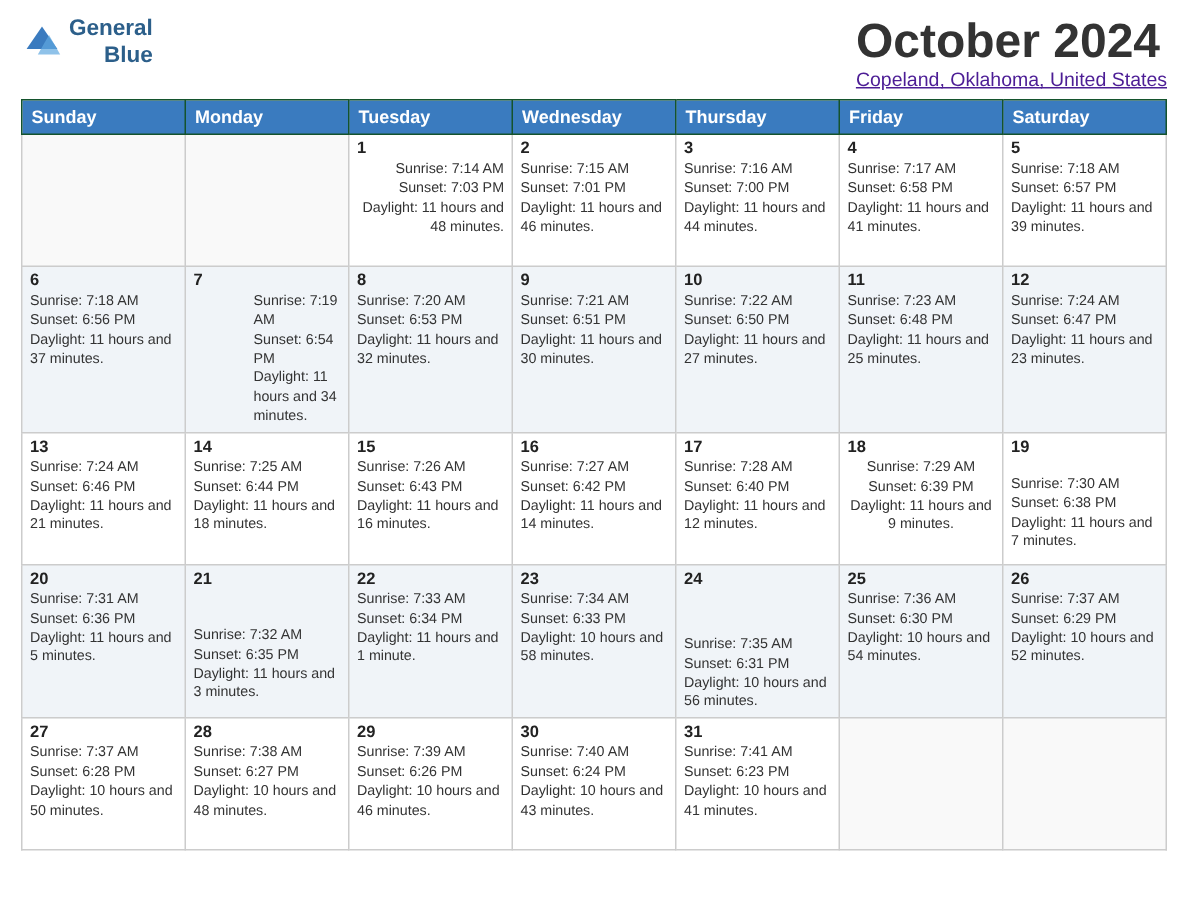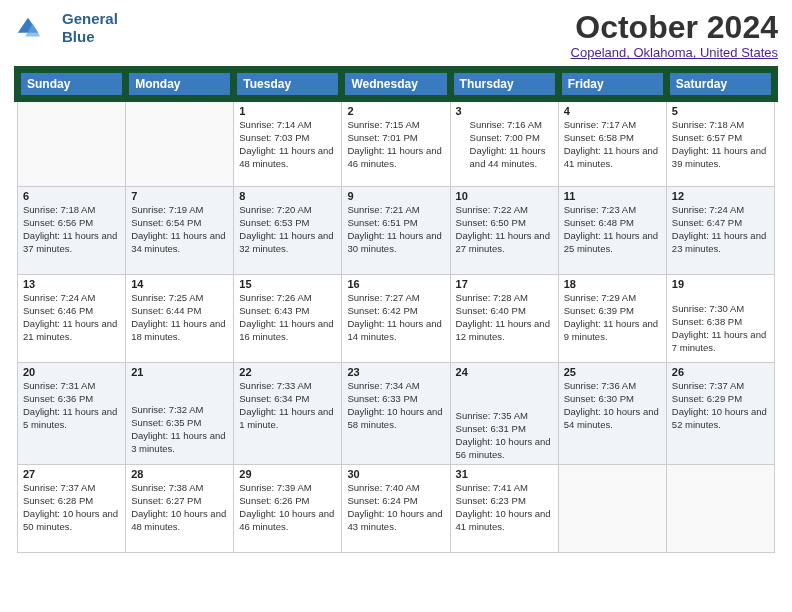--- a/index.html
+++ b/index.html
@@ -17,37 +17,38 @@
     }
     .header {
       display: flex;
       justify-content: space-between;
       align-items: flex-start;
       margin-bottom: 6px;
     }
     .logo {
       display: flex;
       align-items: center;
-      gap: 20px;
+      gap: 4px;
+      text-align: right;
     }
     .logo-text {
       font-size: 15px;
       font-weight: bold;
       color: #2c5f8a;
       line-height: 1.2;
     }
     .logo-text span {
       display: block;
     }
     .logo-icon {
       width: 28px;
       height: 28px;
     }
     .title-block {
-      text-align: right;
+      text-align: left;
     }
     .month-title {
       font-size: 32px;
       font-weight: bold;
       color: #333;
       line-height: 1.1;
     }
     .subtitle {
       font-size: 13px;
       color: #4c1d95;
@@ -57,21 +58,21 @@
       width: 100%;
       border-collapse: collapse;
     }
     .calendar th {
       background-color: #3a7bbf;
       color: #fff;
       font-size: 12px;
       font-weight: bold;
       padding: 4px 6px;
       text-align: left;
-      border: 7px solid #14532d;
+      border: 1px solid #14532d;
     }
     .calendar td {
       border: 1px solid #ccc;
       vertical-align: top;
       padding: 3px 5px;
       width: calc(100% / 7);
       font-size: 10px;
       color: #333;
       height: 88px;
       background: #fff;
@@ -126,33 +127,33 @@
           <th>Friday</th>
           <th>Saturday</th>
         </tr>
     </thead>
     <tbody id="calendar-body">
     <tr>
           <td class="empty"></td>
           <td class="empty"></td>
           <td>
             <div class="day-num">1</div>
-            <div class="day-info" style="white-space: pre-line;">Sunrise: 7:14 AM
+            <div class="day-info" style="white-space: pre-line; text-align: right;">Sunrise: 7:14 AM
 Sunset: 7:03 PM
 Daylight: 11 hours and 48 minutes.</div>
           </td>
           <td>
             <div class="day-num">2</div>
             <div class="day-info" style="white-space: pre-line;">Sunrise: 7:15 AM
 Sunset: 7:01 PM
 Daylight: 11 hours and 46 minutes.</div>
           </td>
           <td>
             <div class="day-num">3</div>
-            <div class="day-info" style="white-space: pre-line; margin-left: 14px;">Sunrise: 7:16 AM
+            <div class="day-info" style="white-space: pre-line;">Sunrise: 7:16 AM
 Sunset: 7:00 PM
 Daylight: 11 hours and 44 minutes.</div>
           </td>
           <td>
             <div class="day-num">4</div>
             <div class="day-info" style="white-space: pre-line;">Sunrise: 7:17 AM
 Sunset: 6:58 PM
 Daylight: 11 hours and 41 minutes.</div>
           </td>
           <td>
@@ -164,21 +165,21 @@
         </tr>
         <tr class="row-shaded">
           <td>
             <div class="day-num">6</div>
             <div class="day-info" style="white-space: pre-line;">Sunrise: 7:18 AM
 Sunset: 6:56 PM
 Daylight: 11 hours and 37 minutes.</div>
           </td>
           <td>
             <div class="day-num">7</div>
-            <div class="day-info" style="white-space: pre-line;">Sunrise: 7:19 AM
+            <div class="day-info" style="white-space: pre-line; margin-left: 40px;">Sunrise: 7:19 AM
 Sunset: 6:54 PM
 Daylight: 11 hours and 34 minutes.</div>
           </td>
           <td>
             <div class="day-num">8</div>
             <div class="day-info" style="white-space: pre-line;">Sunrise: 7:20 AM
 Sunset: 6:53 PM
 Daylight: 11 hours and 32 minutes.</div>
           </td>
           <td>
@@ -232,21 +233,21 @@
 Daylight: 11 hours and 14 minutes.</div>
           </td>
           <td>
             <div class="day-num">17</div>
             <div class="day-info" style="white-space: pre-line;">Sunrise: 7:28 AM
 Sunset: 6:40 PM
 Daylight: 11 hours and 12 minutes.</div>
           </td>
           <td>
             <div class="day-num">18</div>
-            <div class="day-info" style="white-space: pre-line;">Sunrise: 7:29 AM
+            <div class="day-info" style="white-space: pre-line; text-align: center;">Sunrise: 7:29 AM
 Sunset: 6:39 PM
 Daylight: 11 hours and 9 minutes.</div>
           </td>
           <td>
             <div class="day-num">19</div>
             <div class="day-info" style="white-space: pre-line; margin-top: 13px;">Sunrise: 7:30 AM
 Sunset: 6:38 PM
 Daylight: 11 hours and 7 minutes.</div>
           </td>
         </tr>

